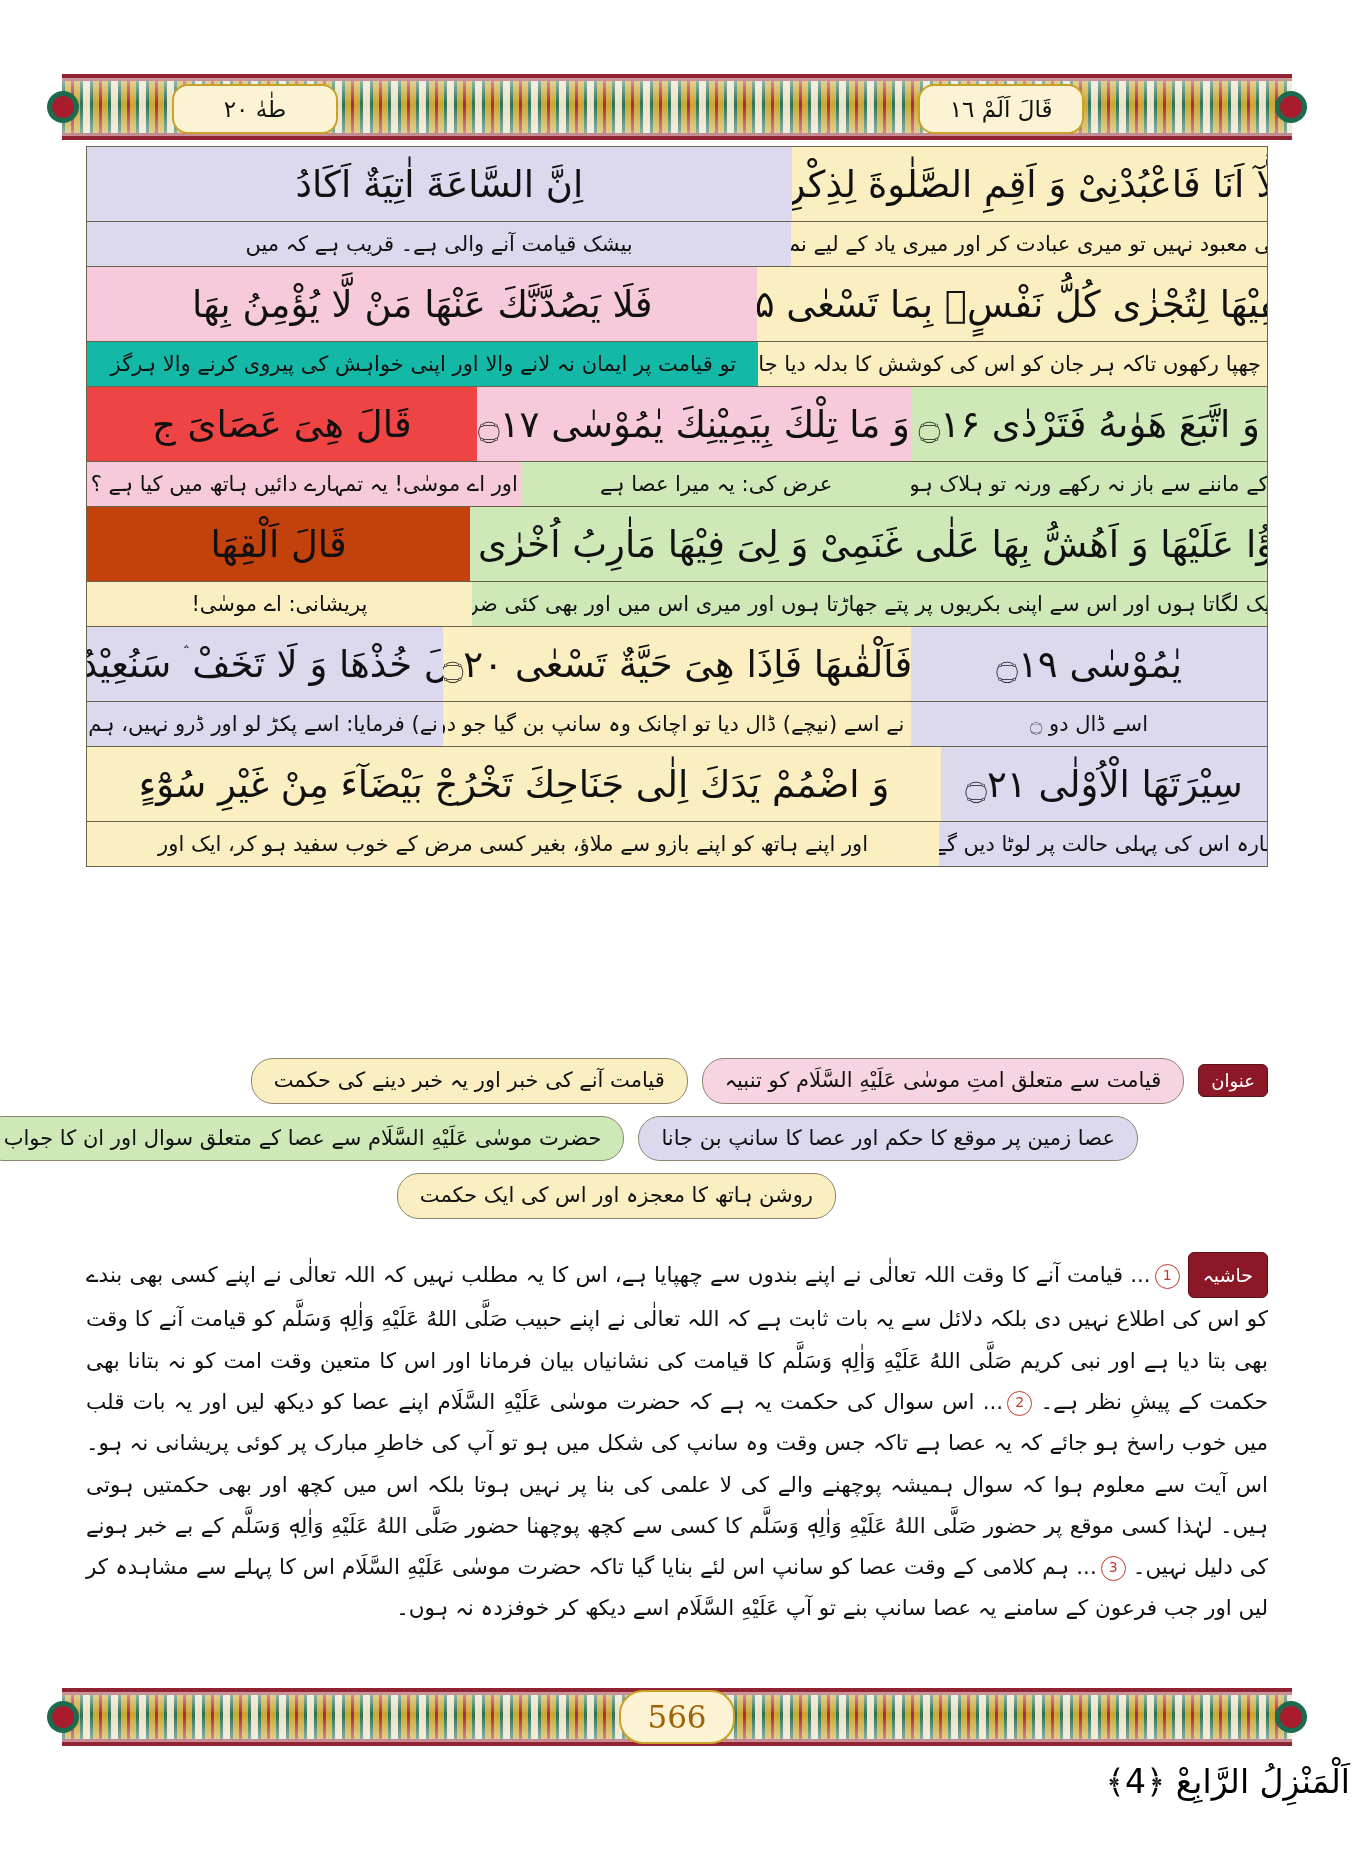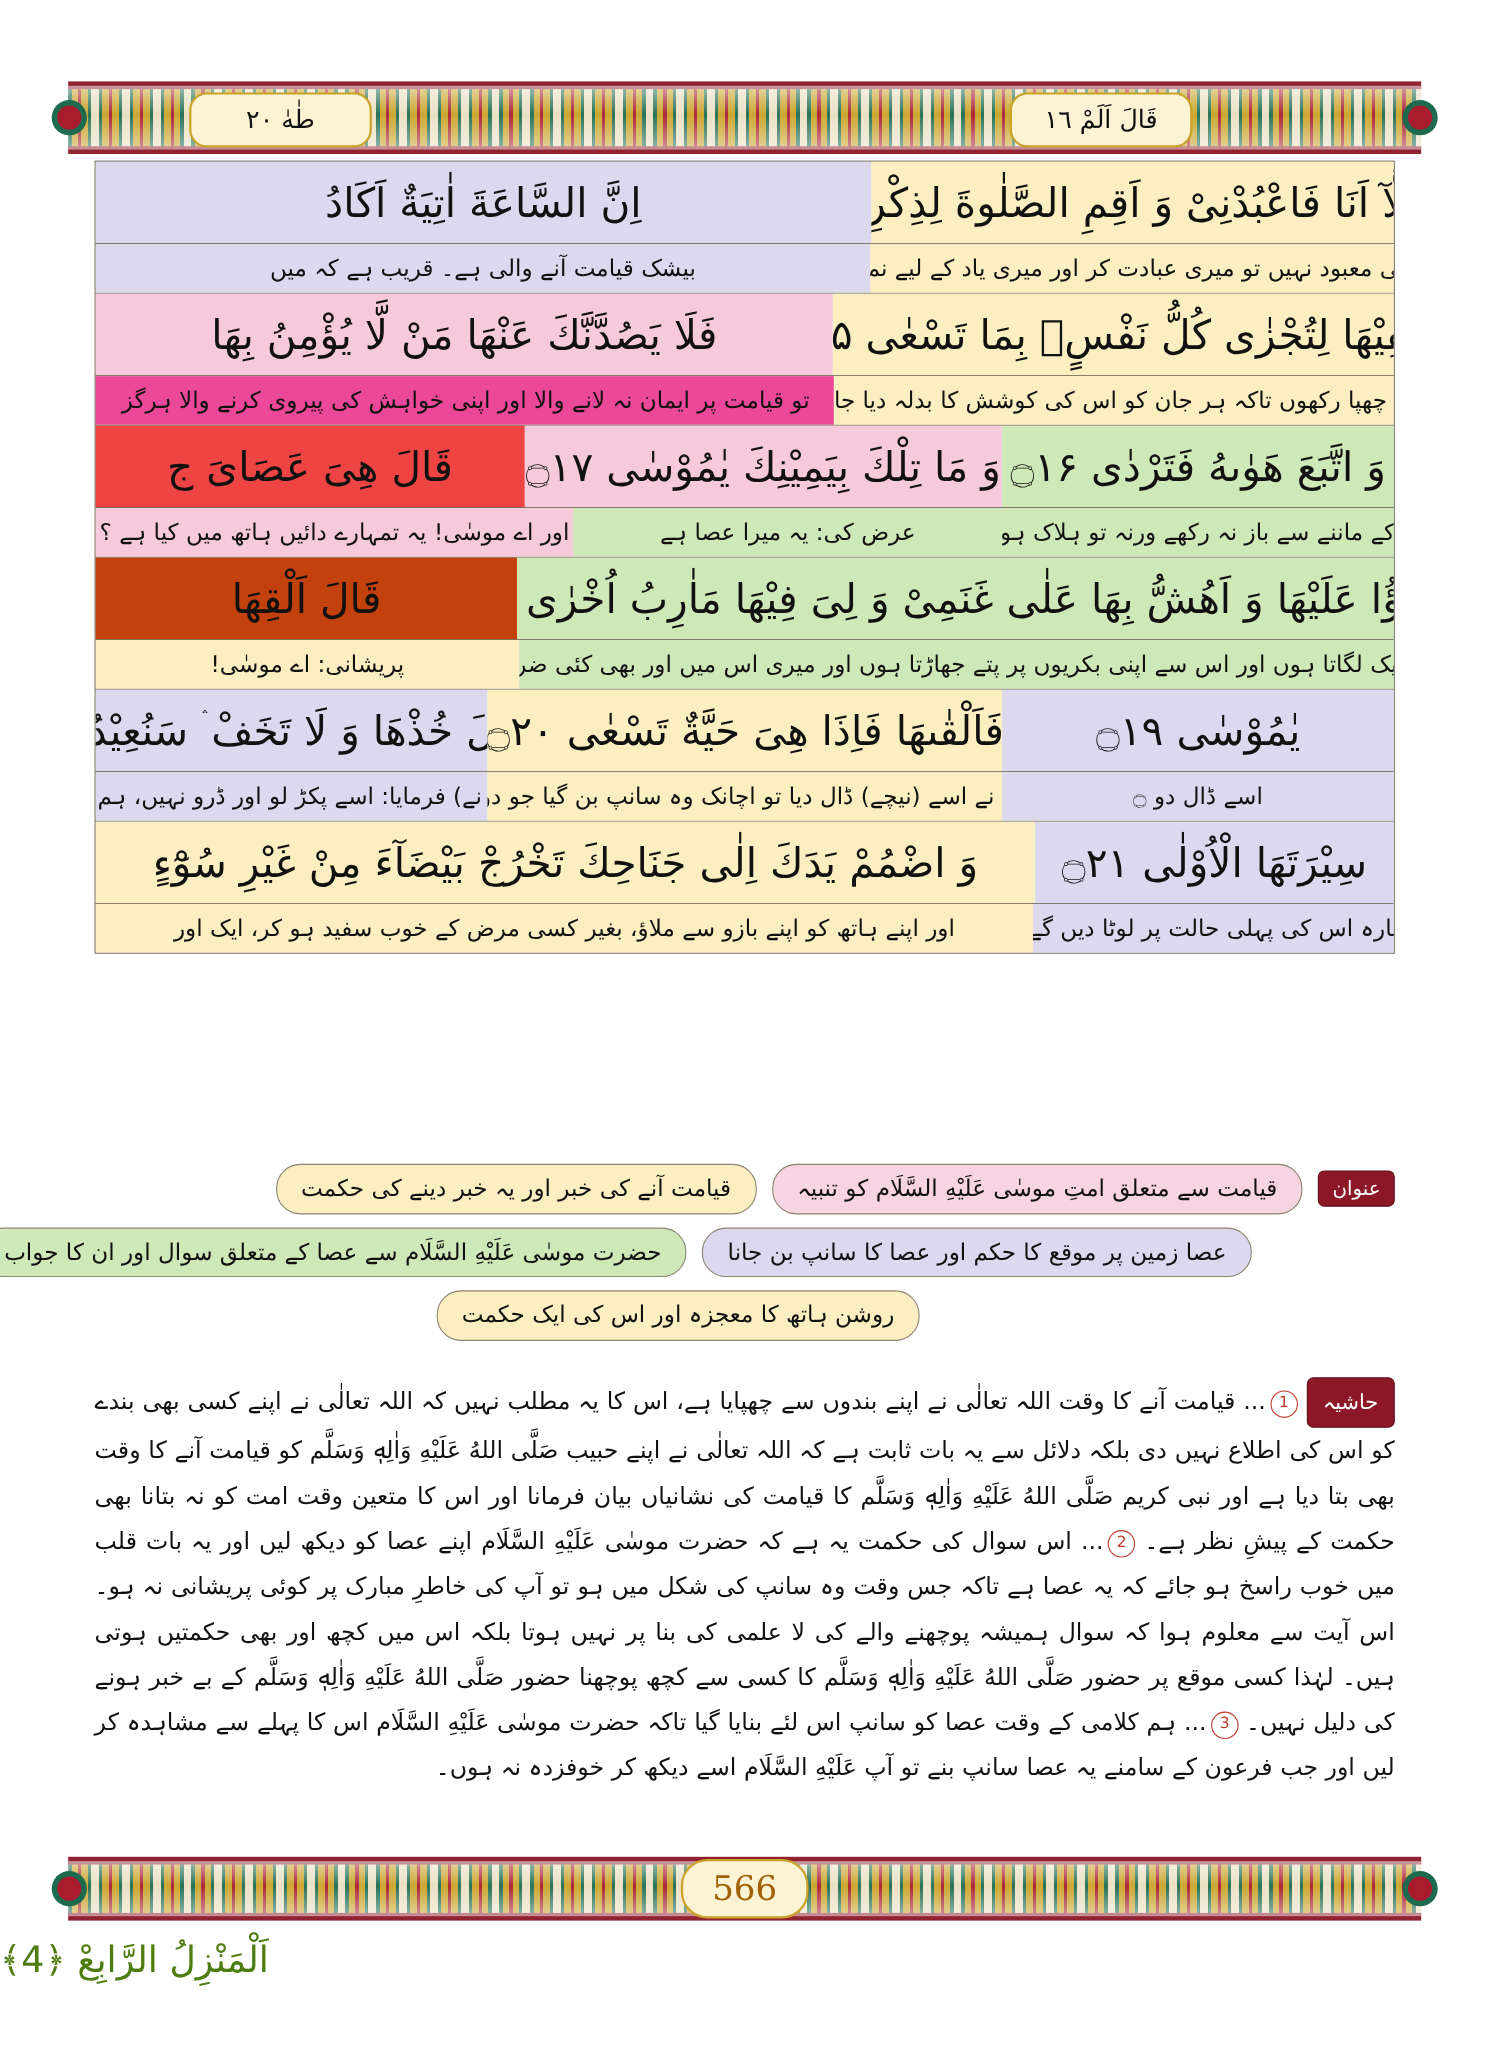--- a/index.html
+++ b/index.html
@@ -57,22 +57,22 @@
   .cartouche.surah{left:172px;width:130px;}
   .cartouche.para{right:270px;width:130px;}
 
   .pagenum{
     position:absolute;top:1690px;left:50%;transform:translateX(-50%);
     width:112px;height:50px;background:#fbf3d4;border:2px solid #c9a227;
     border-radius:24px;display:flex;align-items:center;justify-content:center;
     font-family:"DejaVu Serif","Liberation Serif",serif;font-size:31px;color:#a16207;
   }
   .manzil{
-    position:absolute;top:1762px;left:0;right:16px;text-align:left;
-    font-size:33px;direction:rtl;color:#4d7c0f;
+    position:absolute;top:1762px;left:0;right:4px;text-align:right;
+    font-size:33px;direction:rtl;color:#000000;
   }
 
   
   .block{
     position:absolute;left:86px;top:146px;width:1182px;
     border:1.5px solid #6b6350;box-sizing:border-box;
   }
   .vrow,.trow{display:flex;direction:rtl;width:100%;box-sizing:border-box;}
   .vrow{border-bottom:1.5px solid #6b6350;}
   .trow{border-bottom:1.5px solid #6b6350;}
@@ -142,21 +142,21 @@
       <div class="trow">
         <div class="seg" style="flex: 40 1 0%; background: rgb(251, 238, 192);">میرے سوا کوئی معبود نہیں تو میری عبادت کر اور میری یاد کے لیے نماز قائم رکھ ۝</div>
         <div class="seg" style="flex: 60 1 0%; background: rgb(220, 217, 239);">بیشک قیامت آنے والی ہے۔ قریب ہے کہ میں</div>
       </div>
       <div class="vrow">
         <div class="seg" style="flex: 43 1 0%; background: rgb(251, 238, 192);">اُخْفِیْهَا لِتُجْزٰى كُلُّ نَفْسٍۢ بِمَا تَسْعٰى ۝۱۵</div>
         <div class="seg" style="flex: 57 1 0%; background: rgb(246, 202, 218);">فَلَا یَصُدَّنَّكَ عَنْهَا مَنْ لَّا یُؤْمِنُ بِهَا</div>
       </div>
       <div class="trow">
         <div class="seg" style="flex: 43 1 0%; background: rgb(251, 238, 192);">اسے چھپا رکھوں تاکہ ہر جان کو اس کی کوشش کا بدلہ دیا جائے ۝</div>
-        <div class="seg" style="flex: 57 1 0%; background: #ec4899; padding-left: 12px;">تو قیامت پر ایمان نہ لانے والا اور اپنی خواہش کی پیروی کرنے والا ہرگز</div>
+        <div class="seg" style="flex: 57 1 0%; background: #14b8a6; padding-left: 12px;">تو قیامت پر ایمان نہ لانے والا اور اپنی خواہش کی پیروی کرنے والا ہرگز</div>
       </div>
       <div class="vrow">
         <div class="seg" style="flex: 30 1 0%; background: rgb(207, 232, 184);">وَ اتَّبَعَ هَوٰىهُ فَتَرْدٰى ۝۱۶</div>
         <div class="seg" style="flex: 37 1 0%; background: rgb(246, 202, 218);">وَ مَا تِلْكَ بِیَمِیْنِكَ یٰمُوْسٰى ۝۱۷</div>
         <div class="seg" style="flex: 33 1 0%; background: #ef4444;">قَالَ هِیَ عَصَایَ ج</div>
       </div>
       <div class="trow">
         <div class="seg" style="flex: 30 1 0%; background: rgb(207, 232, 184);">تجھے اس کے ماننے سے باز نہ رکھے ورنہ تو ہلاک ہو جائے گا ۝</div>
         <div class="seg" style="flex: 33 1 0%; background: rgb(207, 232, 184);">عرض کی: یہ میرا عصا ہے</div>
         <div class="seg" style="flex: 37 1 0%; background: rgb(246, 202, 218);">اور اے موسٰی! یہ تمہارے دائیں ہاتھ میں کیا ہے ؟</div>

